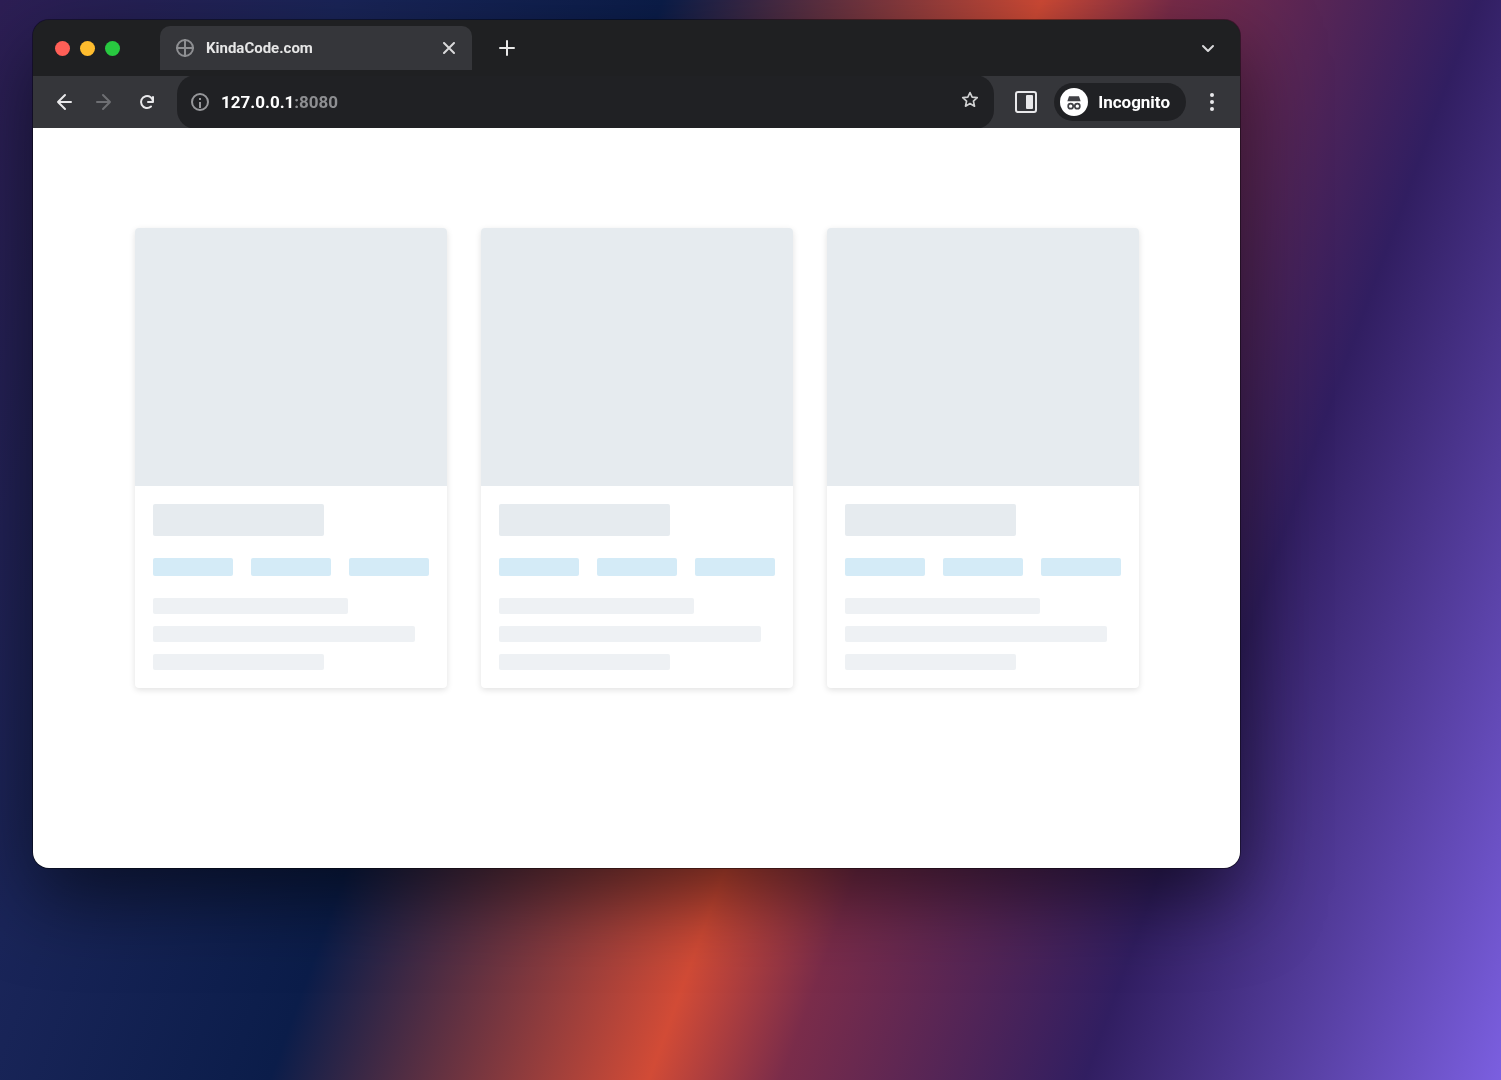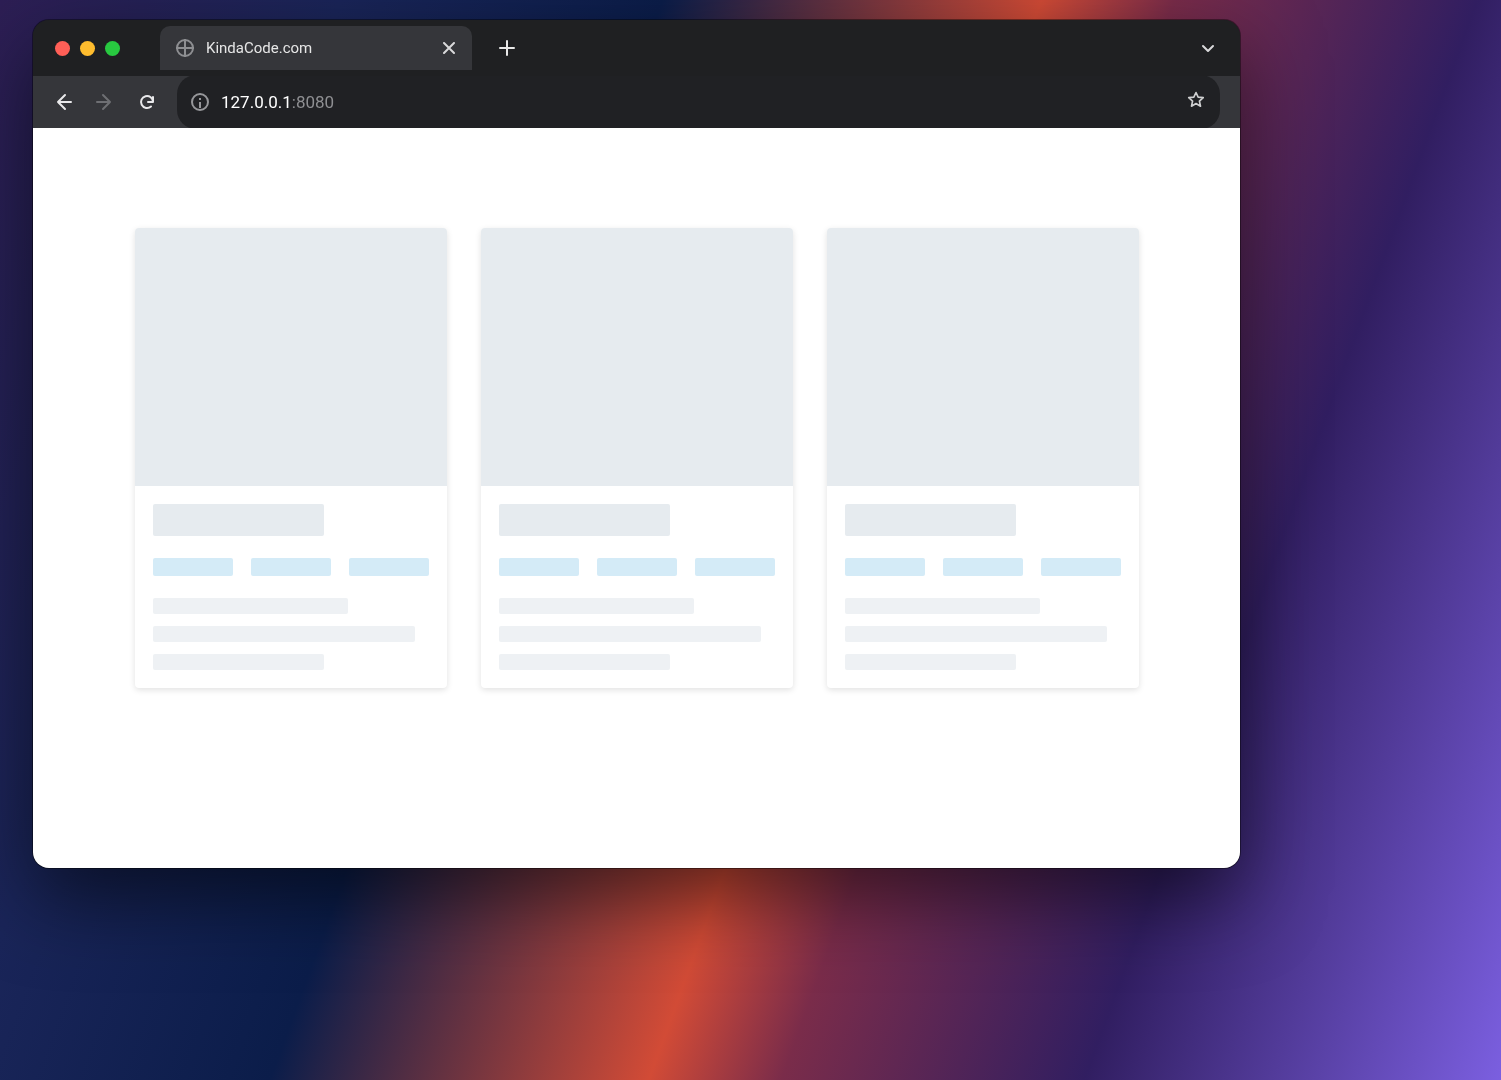--- a/index.html
+++ b/index.html
@@ -16,20 +16,21 @@
     left:33px;
     top:20px;
     width:1207px;
     height:848px;
     border-radius:16px;
     overflow:hidden;
     box-shadow: 0 30px 80px rgba(0,0,0,0.55), 0 0 0 1px rgba(0,0,0,0.4);
     background:#1f2022;
     display:flex;
     flex-direction:column;
+    font-weight:bold;
   }
 
   
   .tabbar {
     height:56px;
     background:#1f2022;
     display:flex;
     align-items:center;
     padding-left:22px;
     gap:10px;
@@ -161,20 +162,43 @@
       <span class="url">
         <span>127.0.0.1</span><span class="port">:8080</span>
       </span>
       <span class="star">
         <svg width="20" height="20" viewBox="0 0 24 24">
             <path d="M12 3l2.6 5.6 6.1.6-4.6 4.2 1.3 6-5.4-3.1L6.6 19.4l1.3-6L3.3 9.2l6.1-.6L12 3z" fill="none" stroke="currentColor" stroke-width="2" stroke-linejoin="round"></path>
           </svg>
       </span>
     </div>
 
+    <div class="right-actions">
+      <div class="tb-btn">
+        <span class="panel-icon"></span>
+      </div>
+      <div class="incog-chip">
+        <span class="incog-avatar">
+          <svg viewBox="0 0 24 24">
+            <path d="M4 11h16l-2-6H6l-2 6z" fill="#404145"></path>
+            <circle cx="8" cy="17" r="3" fill="none" stroke="#404145" stroke-width="2"></circle>
+            <circle cx="16" cy="17" r="3" fill="none" stroke="#404145" stroke-width="2"></circle>
+            <path d="M11 17h2" stroke="#404145" stroke-width="2"></path>
+          </svg>
+        </span>
+        <span>Incognito</span>
+      </div>
+      <div class="kebab">
+        <svg width="6" height="20" viewBox="0 0 6 20">
+            <circle cx="3" cy="3" r="2" fill="currentColor"></circle>
+            <circle cx="3" cy="10" r="2" fill="currentColor"></circle>
+            <circle cx="3" cy="17" r="2" fill="currentColor"></circle>
+          </svg>
+      </div>
+    </div>
   </div>
 
   <div class="viewport">
 
     <div class="card">
       <div class="thumb"></div>
       <div class="cbody">
         <div class="sk-title"></div>
         <div class="tagrow">
           <div class="tag"></div>

